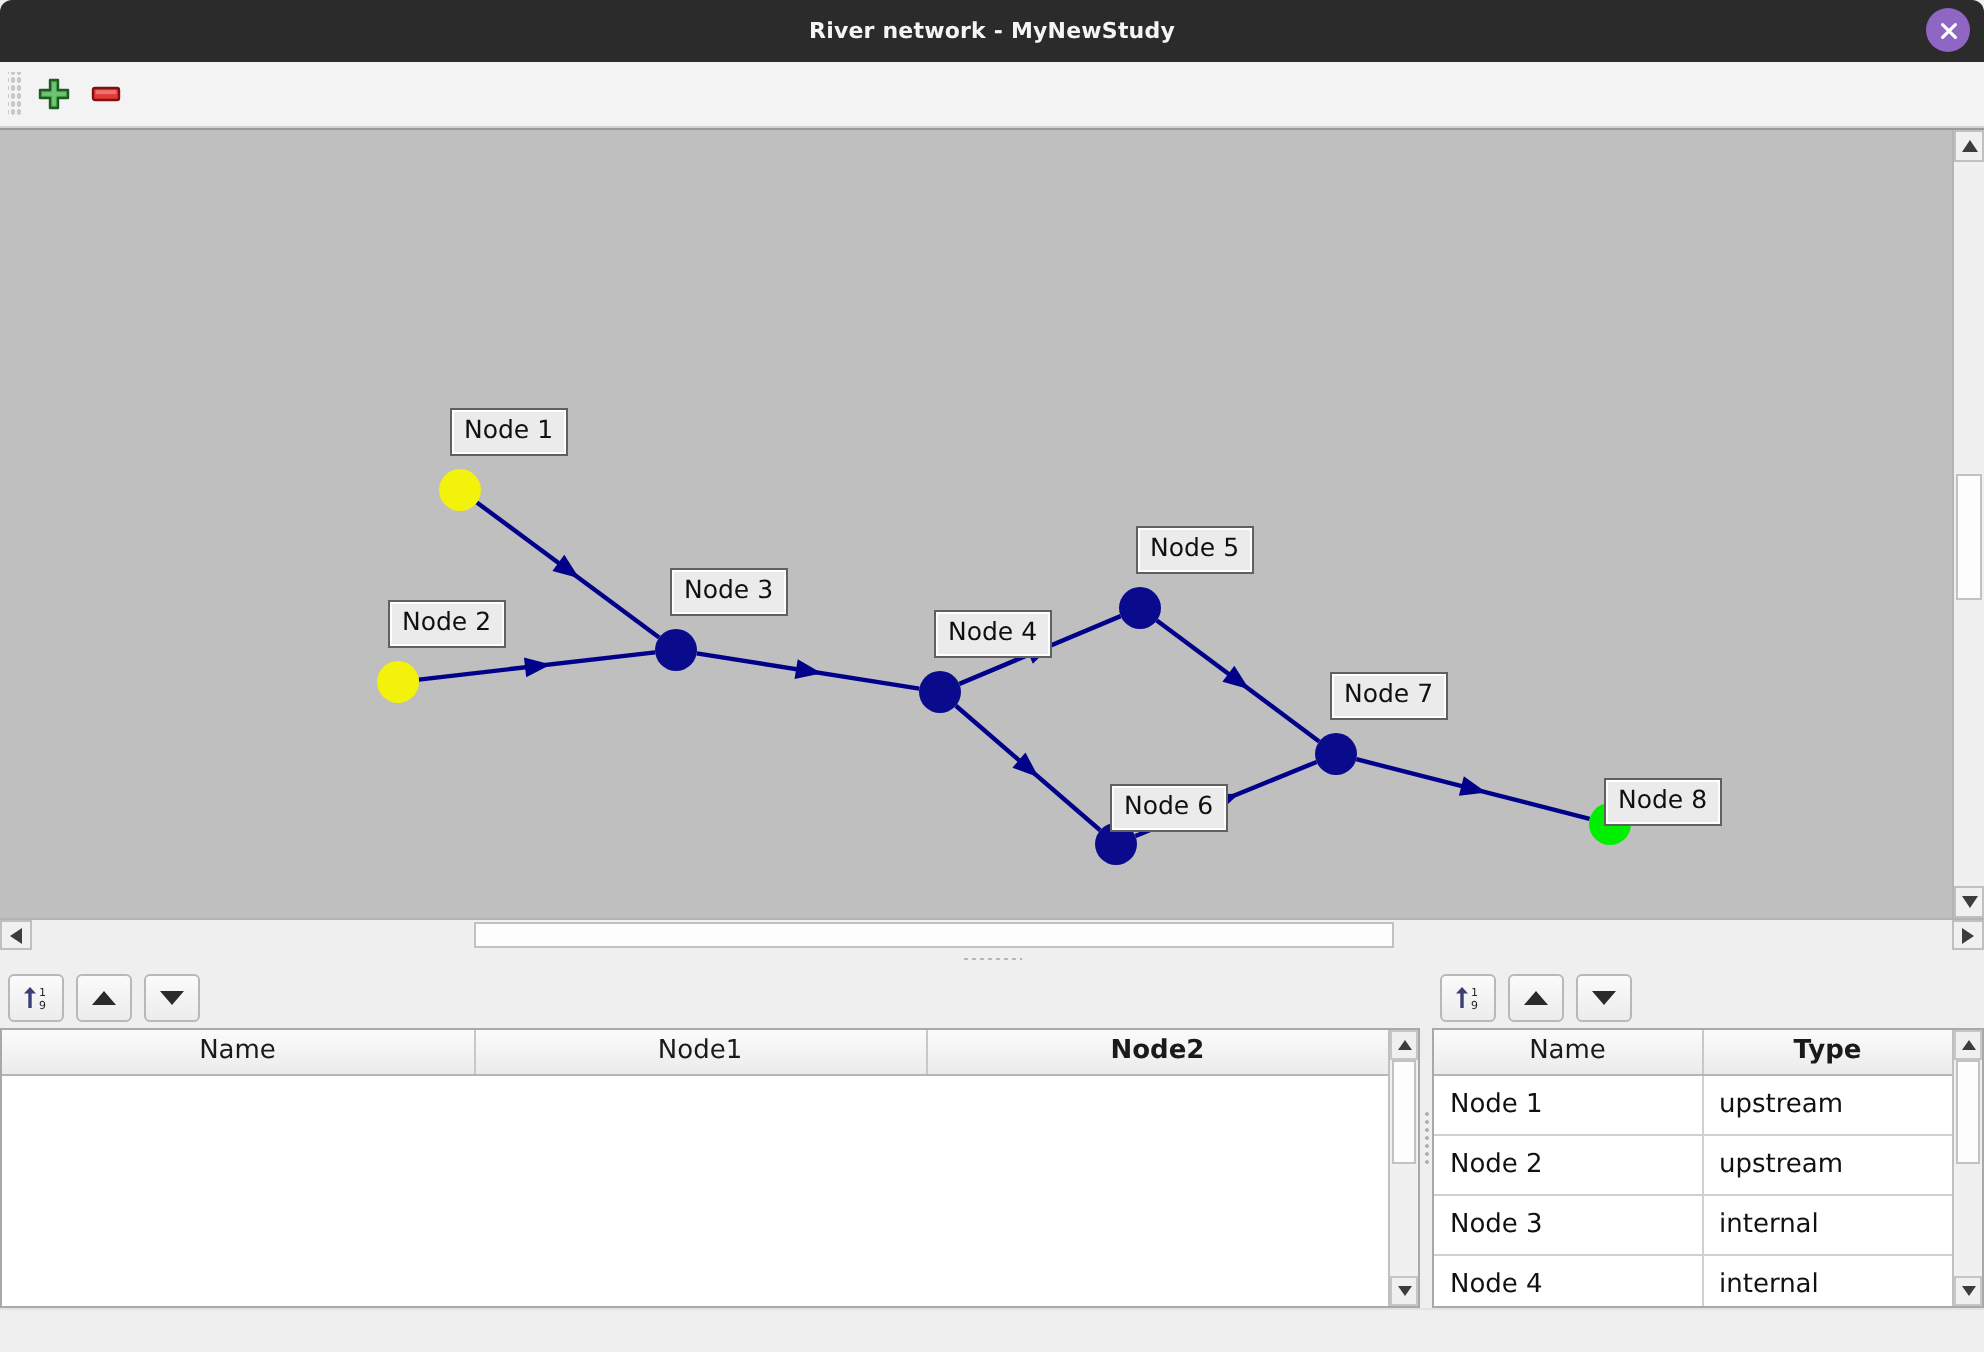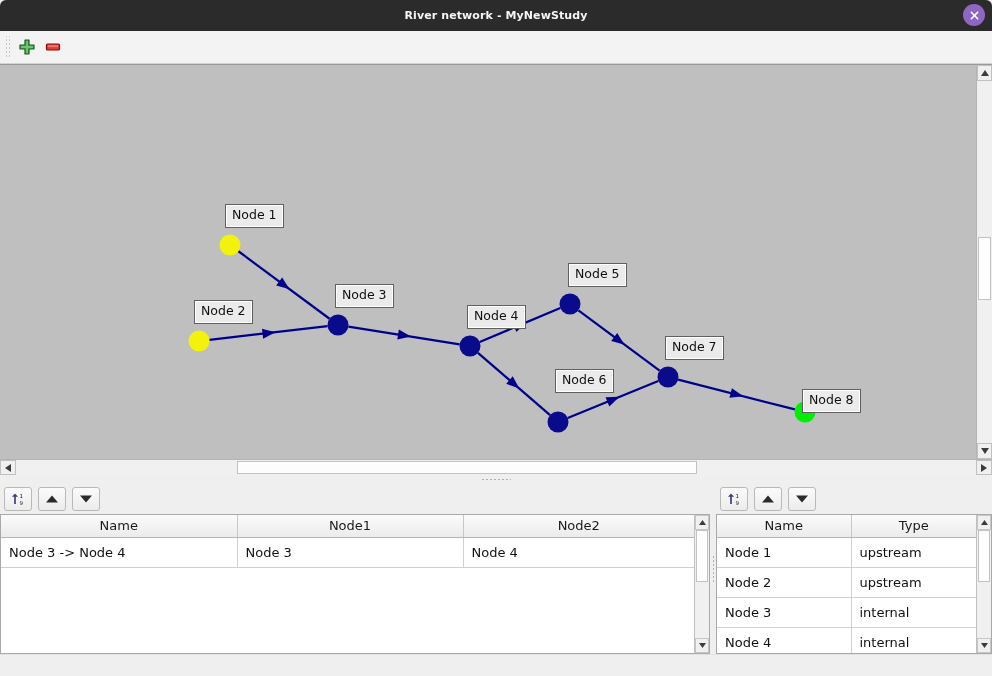--- a/index.html
+++ b/index.html
@@ -218,21 +218,21 @@
     border-right: 1px solid #c8c8c8;
     border-bottom: 1px solid #b5b5b5;
     height: 22px;
     font-weight: normal;
     font-size: 13px;
     color: #1a1a1a;
     text-align: center;
     padding: 0 4px;
     margin-left: 24px;
   }
-  table.grid thead th:last-child { border-right: none; }
+  table.grid thead th:last-child { border-right: none; font-weight: bold; }
   table.grid tbody td {
     height: 30px;
     border-right: 1px solid #d0d0d0;
     border-bottom: 1px solid #d0d0d0;
     padding: 0 8px;
     color: #111;
     white-space: nowrap;
     overflow: hidden;
     text-overflow: ellipsis;
     background: #ffffff;
@@ -330,21 +330,21 @@
             <circle cx="668" cy="312" r="10.5" fill="#0a0a8c"></circle>
             <circle cx="805" cy="347" r="10.5" fill="#00ee00"></circle>
           </g>
       </svg>
       <div id="labels-layer">
           <div class="node-label" style="left: 225px; top: 139px;">Node 1</div>
           <div class="node-label" style="left: 194px; top: 235px;">Node 2</div>
           <div class="node-label" style="left: 335px; top: 219px;">Node 3</div>
           <div class="node-label" style="left: 467px; top: 240px;">Node 4</div>
           <div class="node-label" style="left: 568px; top: 198px;">Node 5</div>
-          <div class="node-label" style="left: 555px; top: 304px;">Node 6</div>
+          <div class="node-label" style="left: 555px; top: 327px;">Node 6</div>
           <div class="node-label" style="left: 665px; top: 271px;">Node 7</div>
           <div class="node-label" style="left: 802px; top: 324px;">Node 8</div>
         </div>
     </div>
 
     <div id="vscroll">
       <div class="sb-arrow">
         <svg width="8" height="6" viewBox="0 0 8 6">
             <path d="M4 0 L8 6 L0 6 Z" fill="#3c3c3c"></path>
           </svg>
@@ -412,25 +412,20 @@
                 <col>
               </colgroup>
             <thead>
                 <tr id="reaches-head">
                   <th>Name</th>
                   <th>Node1</th>
                   <th>Node2</th>
                 </tr>
               </thead>
             <tbody id="reaches-body">
-                <tr>
-                  <td>Node 3 -&gt; Node 4</td>
-                  <td>Node 3</td>
-                  <td>Node 4</td>
-                </tr>
               </tbody>
           </table>
         </div>
         <div class="tbl-vscroll">
           <div class="sb-arrow-s">
             <svg width="7" height="5" viewBox="0 0 7 5">
                 <path d="M3.5 0 L7 5 L0 5 Z" fill="#3c3c3c"></path>
               </svg>
           </div>
           <div class="tbl-track">

